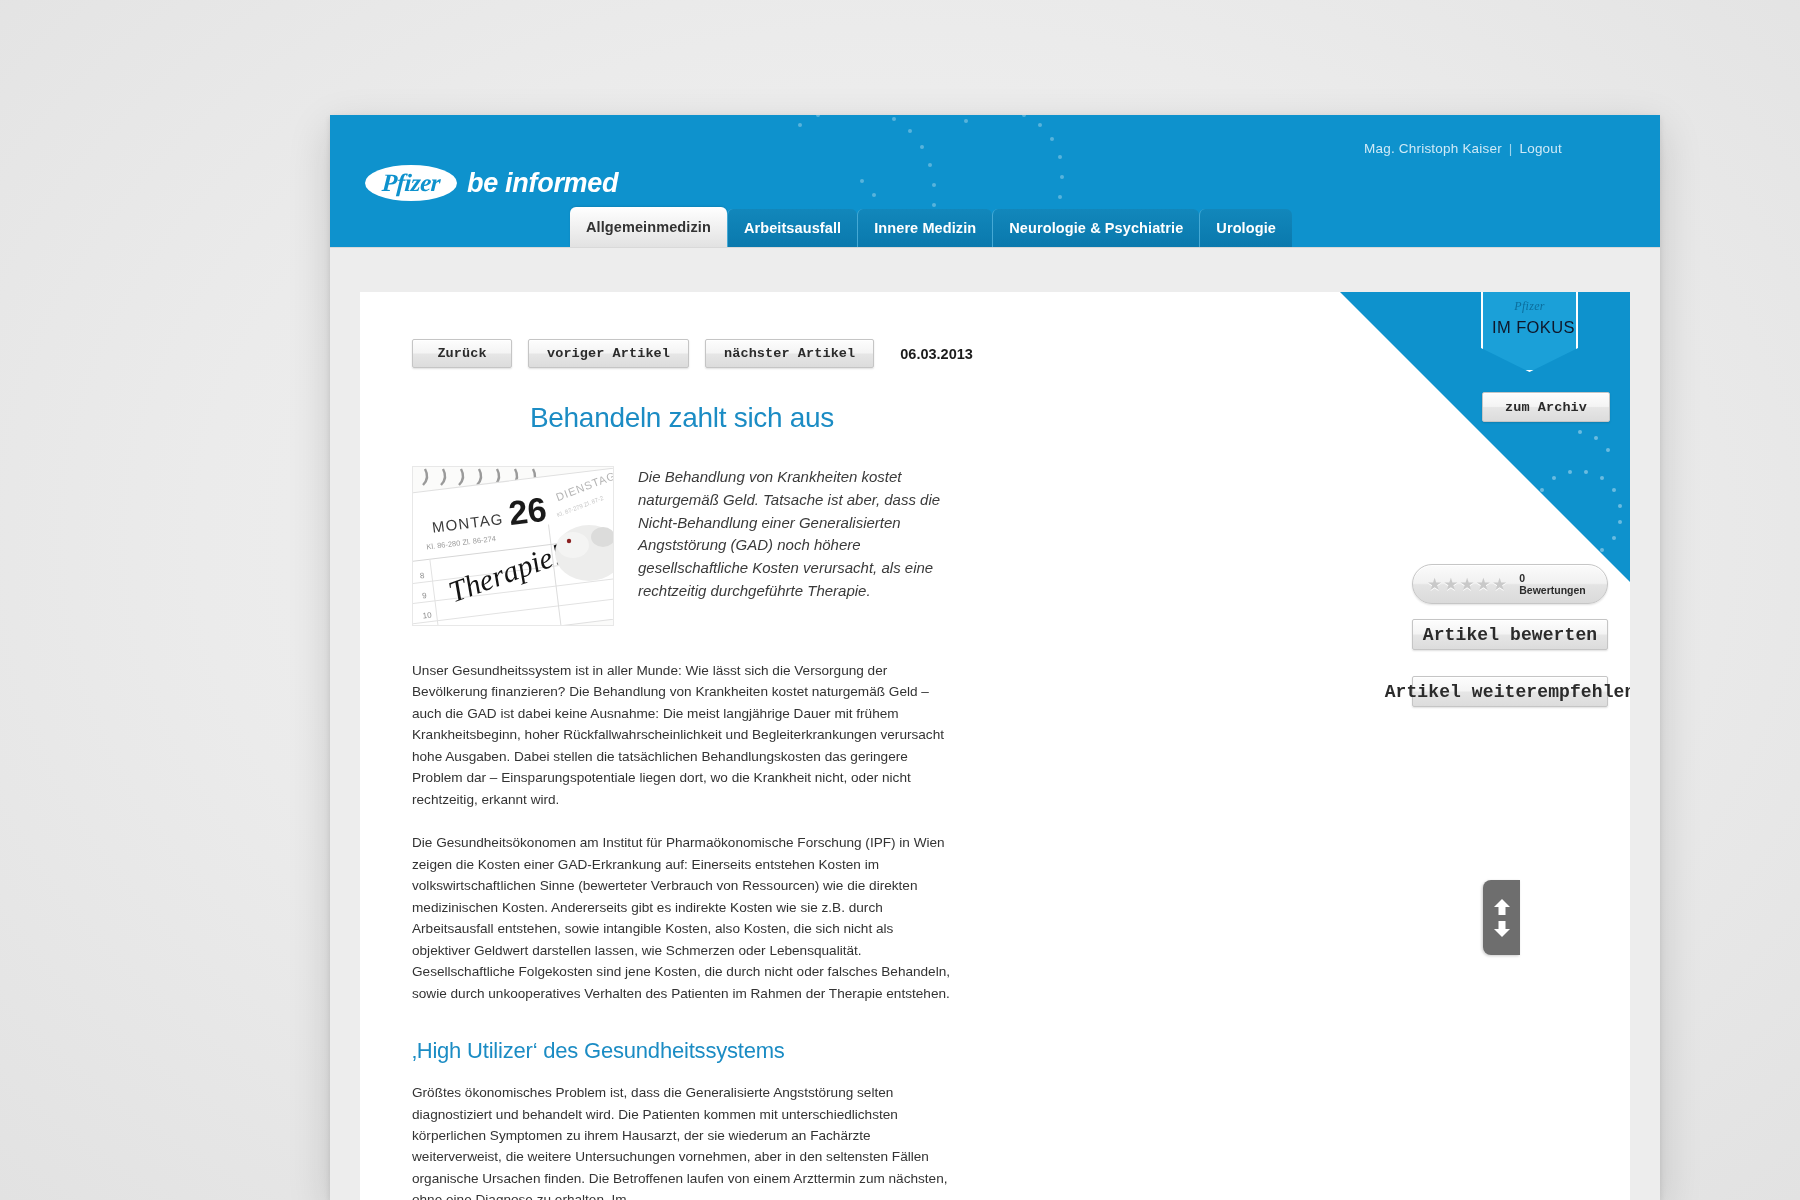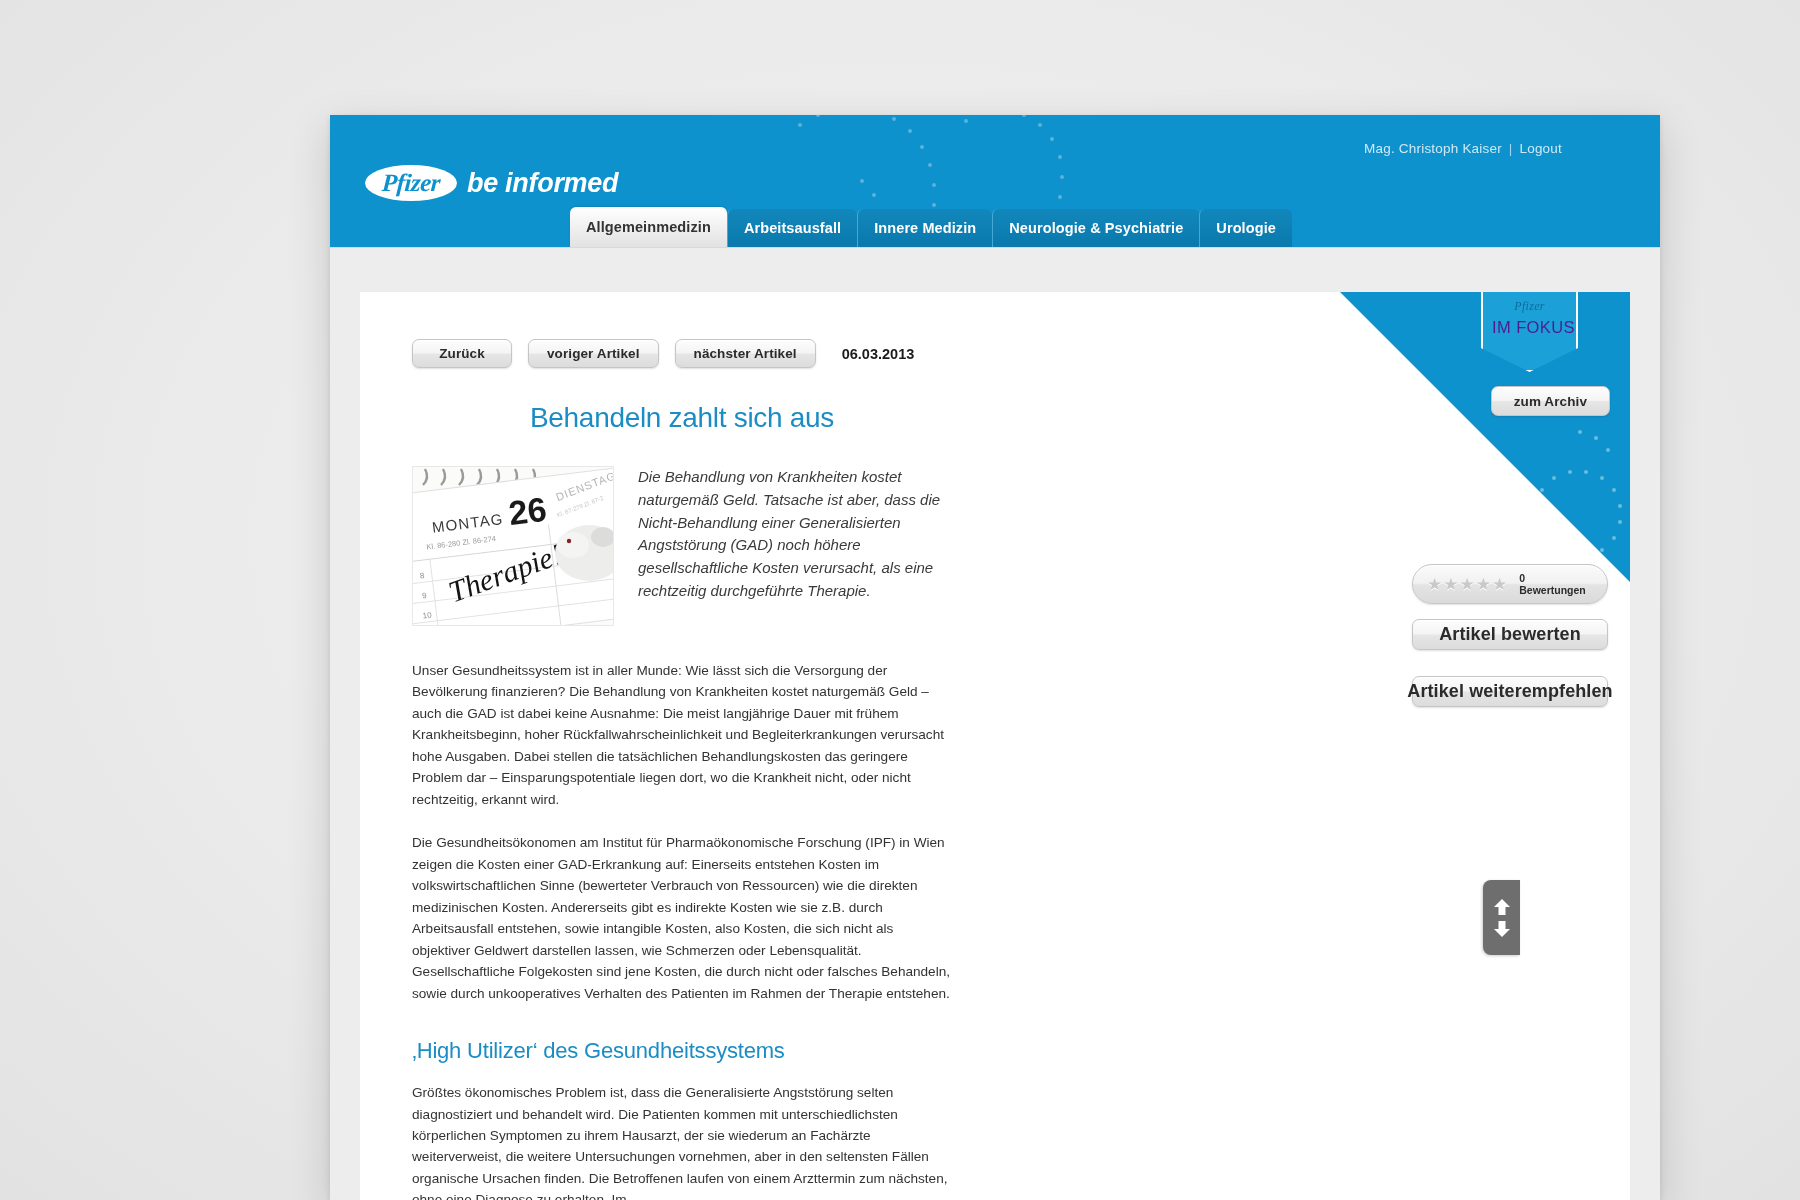--- a/index.html
+++ b/index.html
@@ -153,45 +153,46 @@
     box-shadow: 0 1px 3px rgba(0,0,0,0.12);
   }
   .fokus .rubrik {
     color: #0b6d9c;
     font-family: "Liberation Serif", serif;
     font-style: italic;
     font-size: 12px;
     letter-spacing: 0.3px;
   }
   .fokus .fokus-title {
-    color: #4c1d95;
+    color: #0f172a;
     font-size: 16.5px;
     letter-spacing: 0.4px;
     margin-top: 4px;
     margin-left: 8px;
   }
 
   
   .btn {
     display: inline-flex; align-items: center; justify-content: center;
     background: linear-gradient(#fdfdfd 0%, #f4f4f4 48%, #e6e6e6 52%, #dcdcdc 100%);
     border: 1px solid #c5c5c5;
-    border-radius: 7px;
+    border-radius: 2px;
     color: #2b2b2b;
     font-size: 13.5px;
     font-weight: bold;
     letter-spacing: 0.1px;
     height: 28px;
     padding: 0 18px;
     cursor: pointer;
     box-shadow: 0 1px 2px rgba(0,0,0,0.13), inset 0 1px 0 #ffffff;
     white-space: nowrap;
+    font-family: Liberation Mono, monospace;
   }
   .btn-archiv {
-    position: absolute; right: 20px; top: 94px;
+    position: absolute; right: 20px; top: 100px;
     height: 30px;
     padding: 0 22px;
   }
 
   
   .toolbar {
     position: absolute; left: 52px; top: 47px;
     display: flex; align-items: center; gap: 16px;
   }
   .toolbar .btn { min-width: 100px; height: 29px; }

